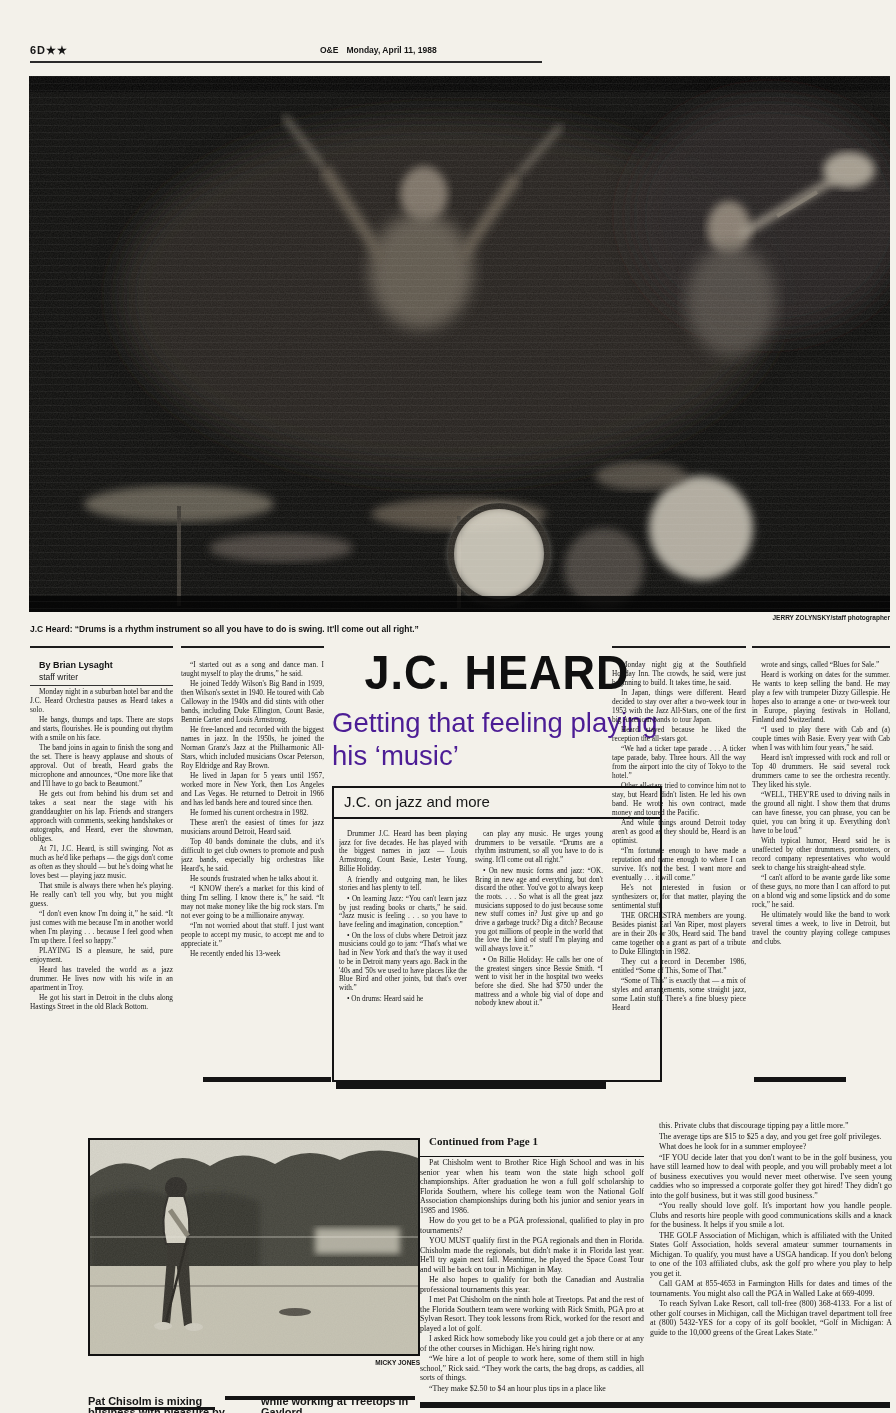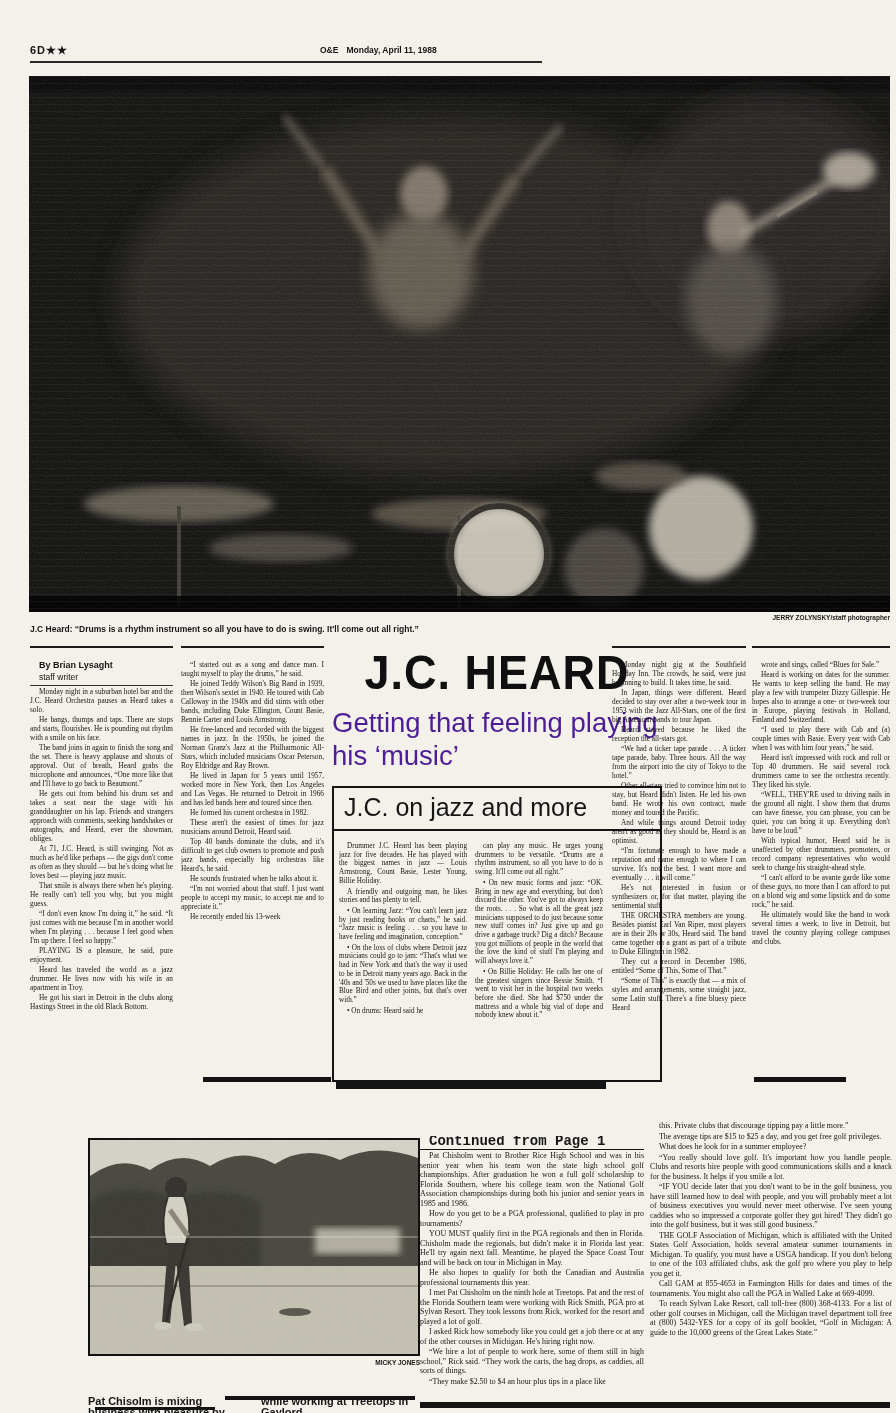--- a/index.html
+++ b/index.html
@@ -37,43 +37,43 @@
     border-bottom:1px solid #333; padding-bottom:3px; margin-bottom:6px; line-height:10px; }
   
   .mid { position:absolute; left:332px; top:648px; width:330px; height:436px; }
   .headline { font-family:"Liberation Sans",sans-serif; font-weight:bold; font-size:45px;
     letter-spacing:1px; line-height:46px; text-align:center; transform:scaleY(1.08);
     transform-origin:top; color:#101010; }
   .subheadline { font-family:"Liberation Sans",sans-serif; font-size:27.5px; line-height:33px;
     margin-top:12px; color:#4c1d95; }
   .jazz-box { margin-top:14px; border:2px solid #141414; height:292px; overflow:hidden;
     background:#f3f1ea; }
-  .jazz-box-title { font-family:"Liberation Sans",sans-serif; font-size:25px; padding:5px 10px 7px;
+  .jazz-box-title { font-family:"Liberation Sans",sans-serif; font-size:15px; padding:5px 10px 7px;
     border-bottom:2px solid #141414; }
   .jazz-box-cols { display:flex; gap:8px; padding:11px 5px; }
   .boxcol { width:128px; font-size:7.2px; line-height:8.7px; text-align:justify; overflow:hidden; height:238px;}
   .boxcol p { margin:0 0 2px; text-indent:8px; }
   
   .smudge { position:absolute; background:#141414; }
   
   .golf-headline { position:absolute; left:28px; top:1092px; width:864px;
     font-family:"Liberation Sans",sans-serif; font-size:37px; color:#111; }
   .golf-photo-frame { position:absolute; left:88px; top:1138px; width:332px; height:218px;
     border:2px solid #111; box-sizing:border-box; background:#cfccc0; overflow:hidden; }
   .golf-credit { position:absolute; left:88px; top:1359px; width:332px; text-align:right;
     font-family:"Liberation Sans",sans-serif; font-size:6.5px; font-weight:bold; }
   .golf-caption { position:absolute; left:88px; top:1396px; width:334px;
     font-family:"Liberation Sans",sans-serif; font-size:11px; font-weight:bold; line-height:11px;
     column-count:2; column-gap:12px; }
   .gcol { position:absolute; overflow:hidden; text-align:justify; font-size:7.9px; line-height:9.5px; }
   .gcol p { margin:0 0 1px; text-indent:9px; }
   .gcol1 { left:420px; top:1136px; width:224px; height:266px; }
   .gcol2 { left:650px; top:1121px; width:242px; height:282px; }
-  .continued { font-family:Liberation Mono, monospace; font-weight:bold; font-size:14px;
-    text-indent:0; border-bottom:1.5px solid #111; padding-bottom:2px; margin-bottom:4px; line-height:11px;}
+  .continued { font-family:Liberation Serif, serif; font-weight:bold; font-size:11px;
+    text-indent:0; border-bottom:1.5px solid #111; padding-bottom:9px; margin-bottom:4px; line-height:11px;}
 </style>
 </head>
 <body>
 
 <div class="page">
 
   <div class="masthead">
     <span class="pagenum">6D★★</span>
     <span class="pubdate"><b>O&amp;E</b><span>Monday, April 11, 1988</span></span>
   </div>
@@ -160,20 +160,21 @@
   <div class="col col2">
     <div>
         <p>“I started out as a song and dance man. I taught myself to play the drums,” he said.</p>
         <p>He joined Teddy Wilson's Big Band in 1939, then Wilson's sextet in 1940. He toured with Cab Calloway in the 1940s and did stints with other bands, including Duke Ellington, Count Basie, Bennie Carter and Louis Armstrong.</p>
         <p>He free-lanced and recorded with the biggest names in jazz. In the 1950s, he joined the Norman Granz's Jazz at the Philharmonic All-Stars, which included musicians Oscar Peterson, Roy Eldridge and Ray Brown.</p>
         <p>He lived in Japan for 5 years until 1957, worked more in New York, then Los Angeles and Las Vegas. He returned to Detroit in 1966 and has led bands here and toured since then.</p>
         <p>He formed his current orchestra in 1982.</p>
         <p>These aren't the easiest of times for jazz musicians around Detroit, Heard said.</p>
         <p>Top 40 bands dominate the clubs, and it's difficult to get club owners to promote and push jazz bands, especially big orchestras like Heard's, he said.</p>
         <p>He sounds frustrated when he talks about it.</p>
+        <p>“I KNOW there's a market for this kind of thing I'm selling. I know there is,” he said. “It may not make money like the big rock stars. I'm not ever going to be a millionaire anyway.</p>
         <p>“I'm not worried about that stuff. I just want people to accept my music, to accept me and to appreciate it.”</p>
         <p>He recently ended his 13-week</p>
       </div>
   </div>
 
   <div class="mid">
     <div class="headline">J.C. HEARD</div>
     <div class="subheadline">Getting that feeling playing his ‘music’</div>
     <div class="jazz-box">
       <div class="jazz-box-title">J.C. on jazz and more</div>
@@ -275,22 +276,22 @@
         <p>I asked Rick how somebody like you could get a job there or at any of the other courses in Michigan. He's hiring right now.</p>
         <p>“We hire a lot of people to work here, some of them still in high school,” Rick said. “They work the carts, the bag drops, as caddies, all sorts of things.</p>
         <p>“They make $2.50 to $4 an hour plus tips in a place like</p>
       </div>
   </div>
   <div class="gcol gcol2">
     <div>
         <p>this. Private clubs that discourage tipping pay a little more.”</p>
         <p>The average tips are $15 to $25 a day, and you get free golf privileges.</p>
         <p>What does he look for in a summer employee?</p>
+        <p>“IF YOU decide later that you don't want to be in the golf business, you have still learned how to deal with people, and you will probably meet a lot of business executives you would never meet otherwise. I've seen young caddies who so impressed a corporate golfer they got hired! They didn't go into the golf business, but it was still good business.”</p>
         <p>“You really should love golf. It's important how you handle people. Clubs and resorts hire people with good communications skills and a knack for the business. It helps if you smile a lot.</p>
-        <p>“IF YOU decide later that you don't want to be in the golf business, you have still learned how to deal with people, and you will probably meet a lot of business executives you would never meet otherwise. I've seen young caddies who so impressed a corporate golfer they got hired! They didn't go into the golf business, but it was still good business.”</p>
         <p>THE GOLF Association of Michigan, which is affiliated with the United States Golf Association, holds several amateur summer tournaments in Michigan. To qualify, you must have a USGA handicap. If you don't belong to one of the 103 affiliated clubs, ask the golf pro where you play to help you get it.</p>
         <p>Call GAM at 855-4653 in Farmington Hills for dates and times of the tournaments. You might also call the PGA in Walled Lake at 669-4099.</p>
         <p>To reach Sylvan Lake Resort, call toll-free (800) 368-4133. For a list of other golf courses in Michigan, call the Michigan travel department toll free at (800) 5432-YES for a copy of its golf booklet, “Golf in Michigan: A guide to the 10,000 greens of the Great Lakes State.”</p>
       </div>
   </div>
 
   <div class="smudge" style="left:420px; top:1402px; width:470px; height:6px;"></div>
   <div class="smudge" style="left:225px; top:1396px; width:190px; height:4px;"></div>
   <div class="smudge" style="left:95px; top:1407px; width:120px; height:3px;"></div>
 

